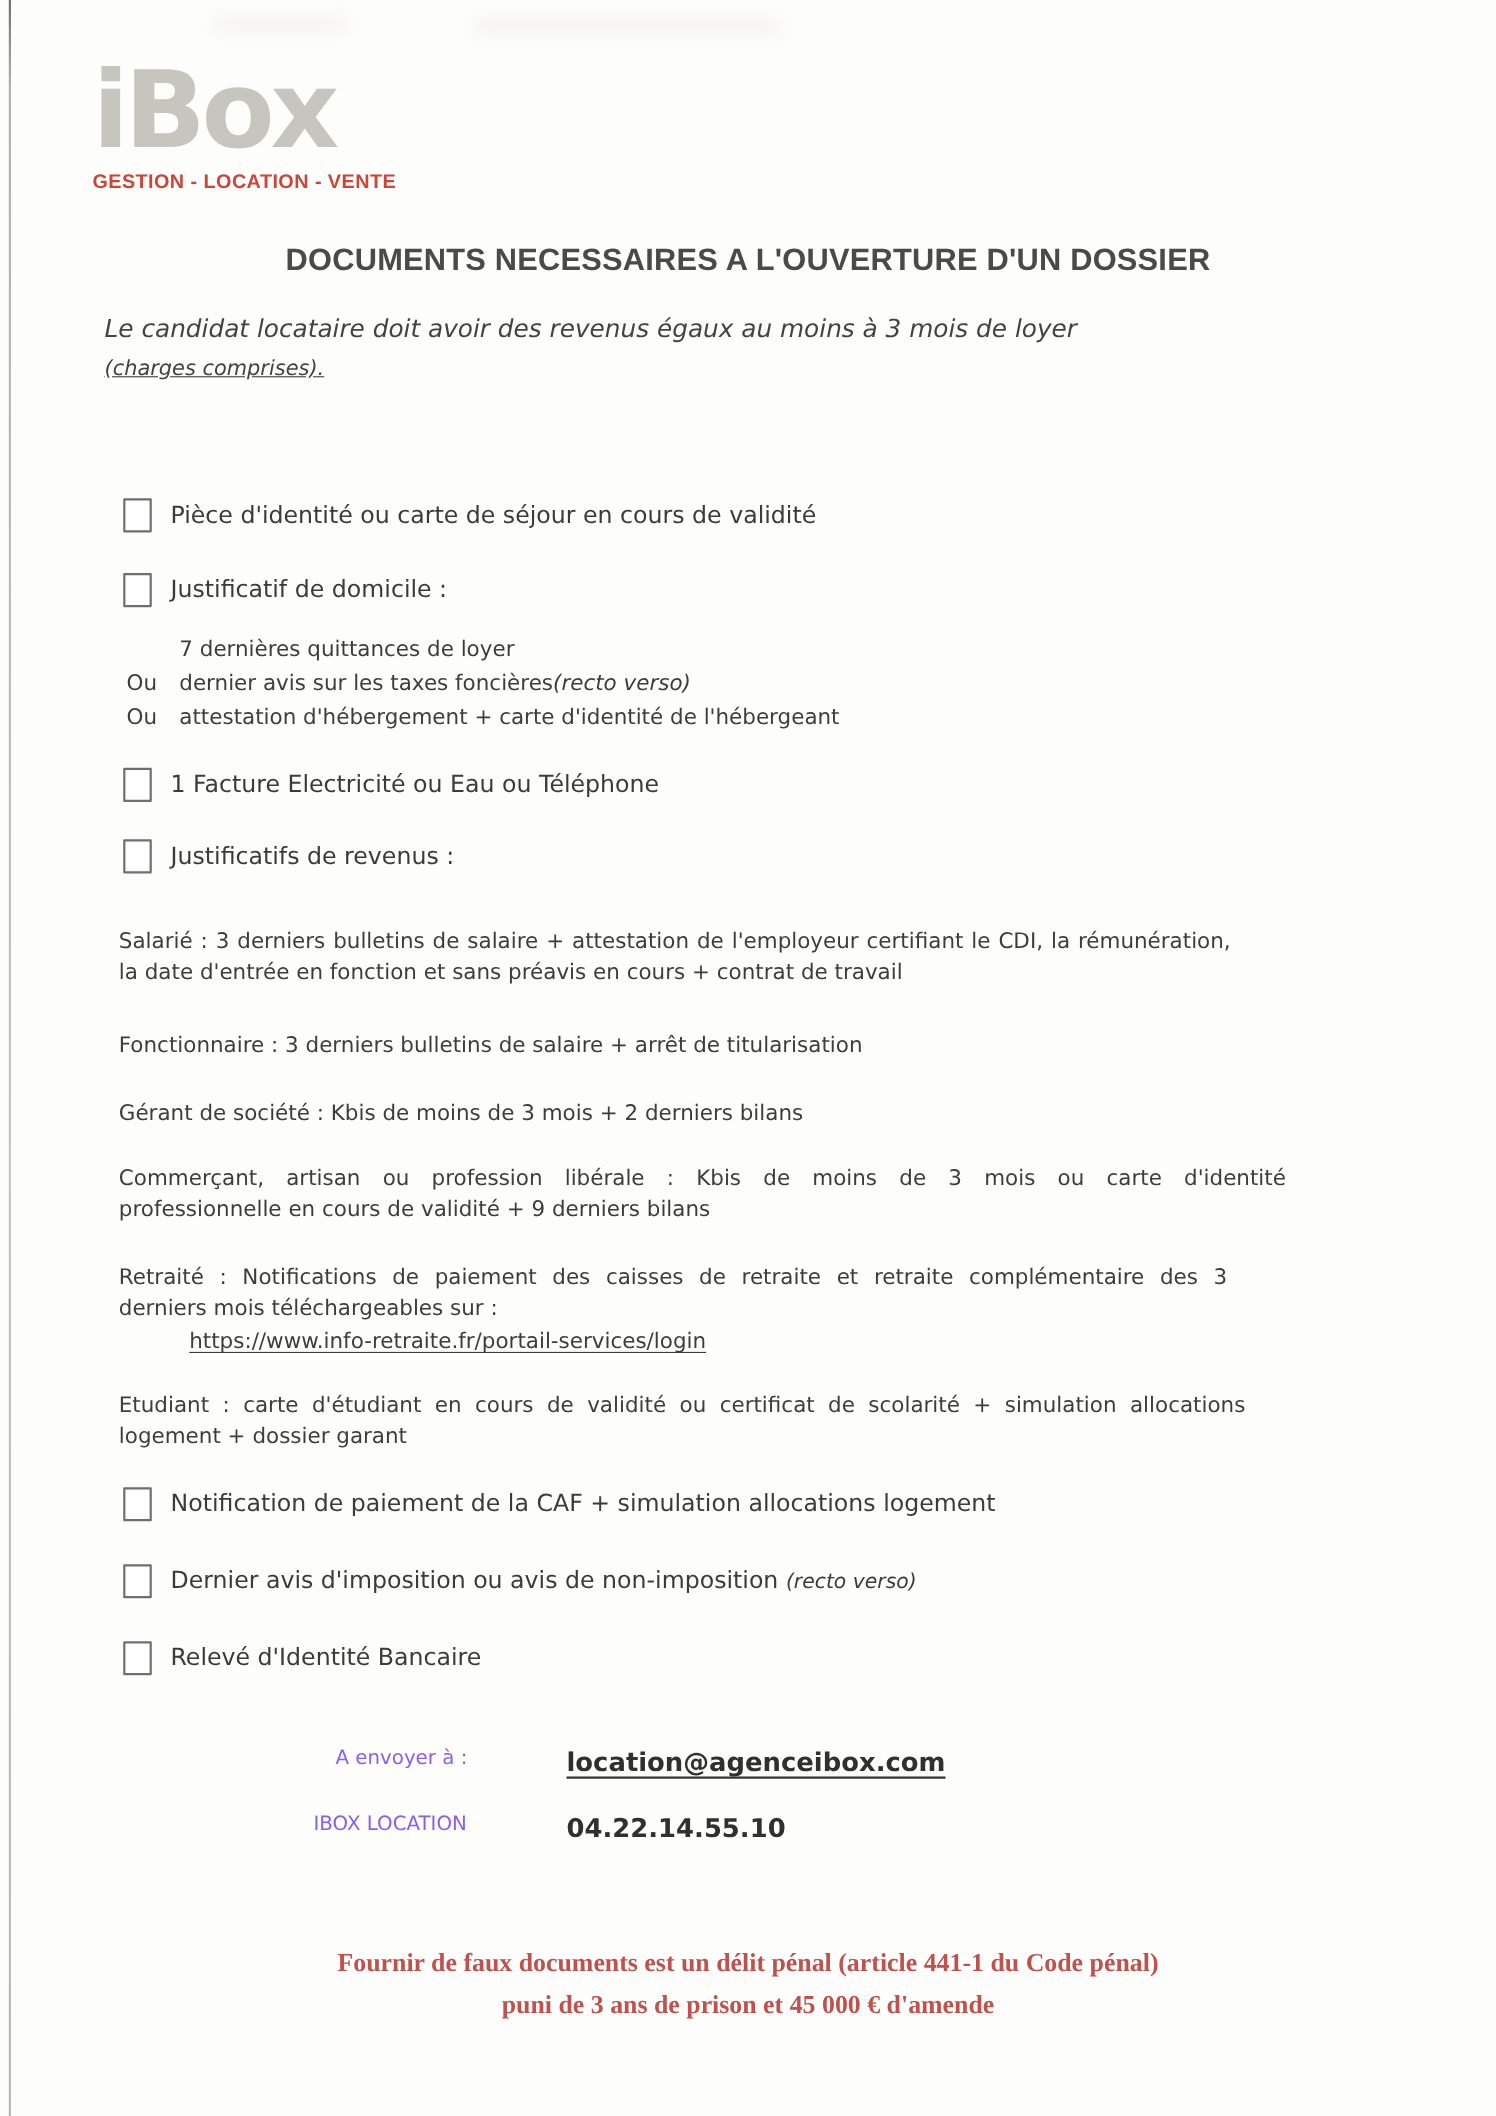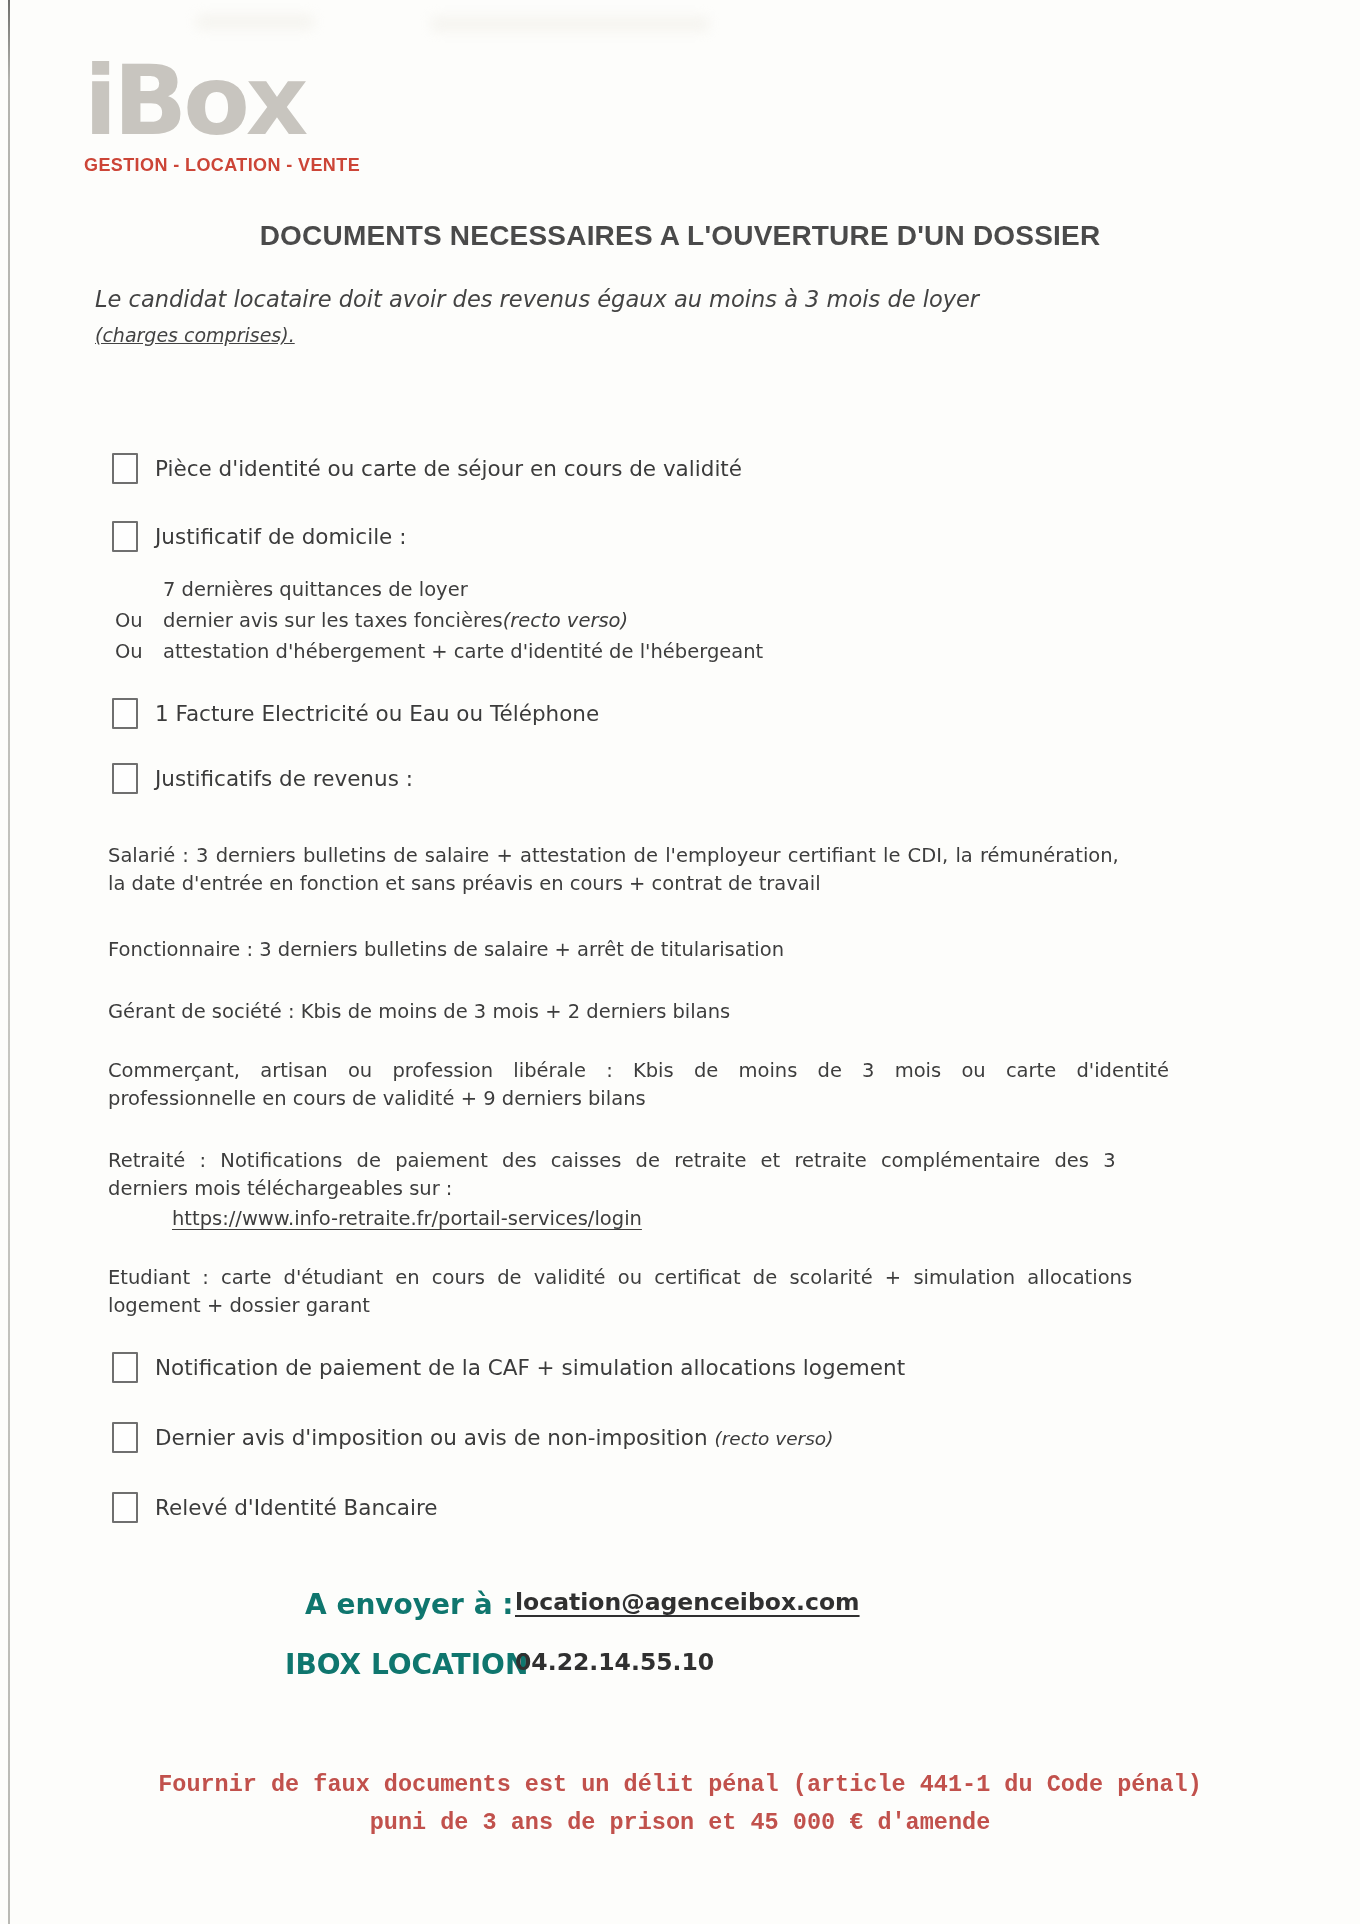--- a/index.html
+++ b/index.html
@@ -68,33 +68,33 @@
   .ws1 { word-spacing: 1px; }
   .ws6 { word-spacing: 6px; }
   .ws8 { word-spacing: 8px; }
   .ws14 { word-spacing: 14px; }
   .link-line { margin-left: 64px; margin-top: 2px; }
   .doc-link { color: #3d3d3d; text-decoration: underline; text-underline-offset: 4px; }
 
   
   .send-row { position: absolute; left: 0; width: 100%; height: 34px; }
   .send-label {
-    position: absolute; font-weight: bold; font-size: 28px; color: #0f766e;
+    position: absolute; font-weight: normal; font-size: 18px; color: #8b5cf6;
     font-family: "DejaVu Sans", sans-serif; white-space: nowrap;
   }
   .send-value {
     position: absolute; left: 515px; font-weight: bold; font-size: 23.5px; color: #303030;
     white-space: nowrap;
   }
   .email { text-decoration: underline; text-underline-offset: 5px; text-decoration-thickness: 2px; color: #303030; }
 
   
   .warning {
     position: absolute; left: 0; top: 1766px; width: 100%; text-align: center;
-    font-family: Liberation Mono, monospace; font-weight: bold;
+    font-family: Liberation Serif, serif; font-weight: bold;
     font-size: 23.5px; line-height: 38px; color: #c1514c;
   }
 </style>
 </head>
 <body>
 
 <div class="scan-edge"></div>
 <div class="smudge a"></div>
 <div class="smudge b"></div>
 

